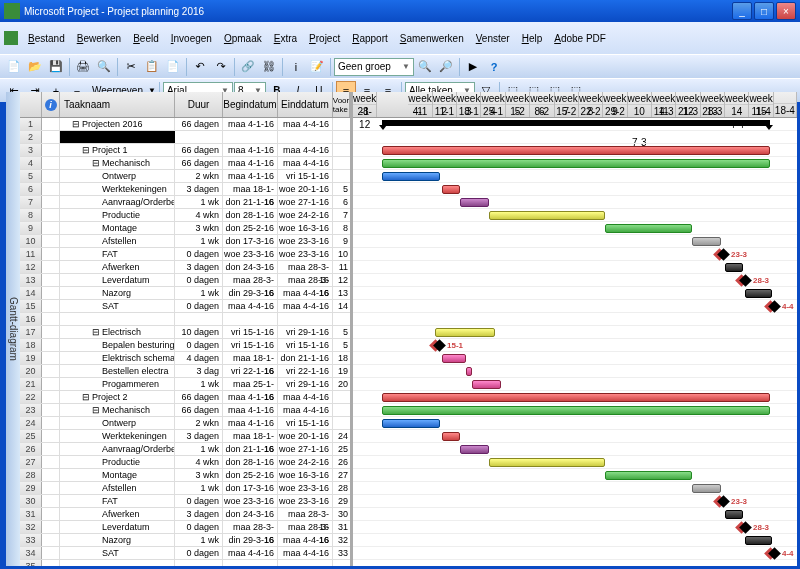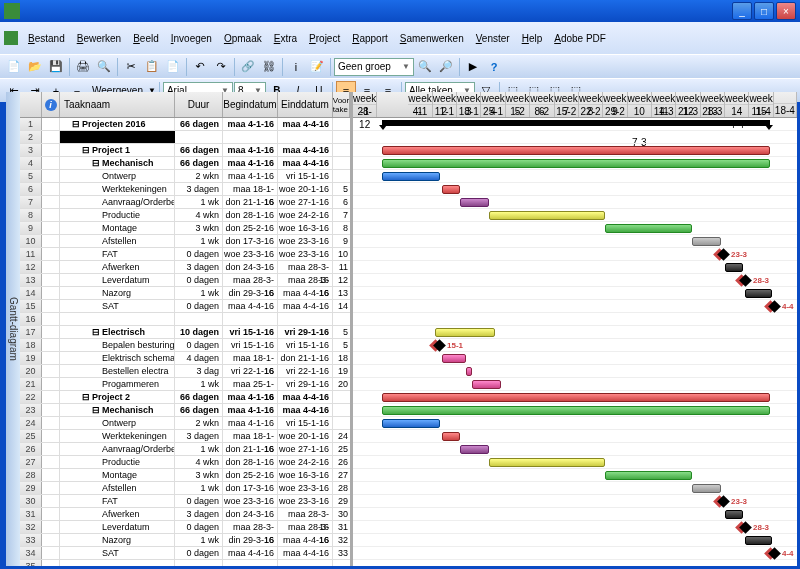--- a/index.html
+++ b/index.html
@@ -25,21 +25,21 @@
 .ghead .gc{border-right:1px solid #aaa;display:flex;align-items:center;justify-content:center;font-size:10px;padding:0 2px}
 .gbody{flex:1;overflow:hidden}
 .grow{display:flex;height:13px;border-bottom:1px solid #ddd}
 .grow .rn{width:22px;background:linear-gradient(#f0f0f0,#e0e0e0);border-right:1px solid #aaa;text-align:center;font-size:9px;line-height:13px;color:#444}
 .grow .ic{width:18px;border-right:1px solid #ddd}
 .grow .tn{width:115px;border-right:1px solid #ddd;padding-left:2px;font-size:9px;line-height:13px;white-space:nowrap;overflow:hidden}
 .grow .du{width:48px;border-right:1px solid #ddd;text-align:right;padding-right:3px;font-size:9px;line-height:13px}
 .grow .bd{width:55px;border-right:1px solid #ddd;text-align:right;padding-right:3px;font-size:9px;line-height:13px}
 .grow .ed{width:55px;border-right:1px solid #ddd;text-align:right;padding-right:3px;font-size:9px;line-height:13px}
 .grow .vt{width:17px;font-size:9px;line-height:13px;text-align:right;padding-right:2px}
-.grow.b .tn,.grow.b .du,.grow.b .bd,.grow.b .ed{font-weight:bold}
+.grow.b .tn,.grow.b .du,.grow.b .bd,.grow.b .ed{font-weight:normal}
 .grow.sel .tn{background:#000;border:1px solid #000}
 .ind1{padding-left:12px!important}
 .ind2{padding-left:22px!important}
 .ind3{padding-left:32px!important}
 .ind4{padding-left:42px!important}
 .gantt{flex:1;position:relative;overflow:hidden}
 .ghd{height:26px;display:flex;background:linear-gradient(#f0f0f0,#d8d8d8);border-bottom:1px solid #999}
 .wk{border-right:1px solid #bbb;text-align:center;font-size:8px;display:flex;flex-direction:column}
 .wk .w1{height:13px;border-bottom:1px solid #ccc;line-height:13px}
 .wk .w2{height:13px;line-height:13px}
@@ -61,20 +61,21 @@
 .c-gray{background:linear-gradient(#ccc,#999);border:1px solid #666}
 .c-black{background:linear-gradient(#666,#222);border:1px solid #000}
 .c-pink{background:linear-gradient(#f8c,#c48);border:1px solid #824}
 .info-icon{width:12px;height:12px;background:#37d;border-radius:50%;color:#fff;display:inline-flex;align-items:center;justify-content:center;font-size:9px;font-weight:bold;font-style:italic}
 </style>
 </head>
 <body>
 
 <div class="titlebar">
   <div class="icon"></div>
+  <span>Microsoft Project - Project planning 2016</span>
   <div class="btns">
     <div class="btn">_</div>
     <div class="btn">□</div>
     <div class="btn close">×</div>
   </div>
 </div>
 
 <div class="menubar">
   <div class="mh"></div>
   <div id="menus" style="display: flex;">

